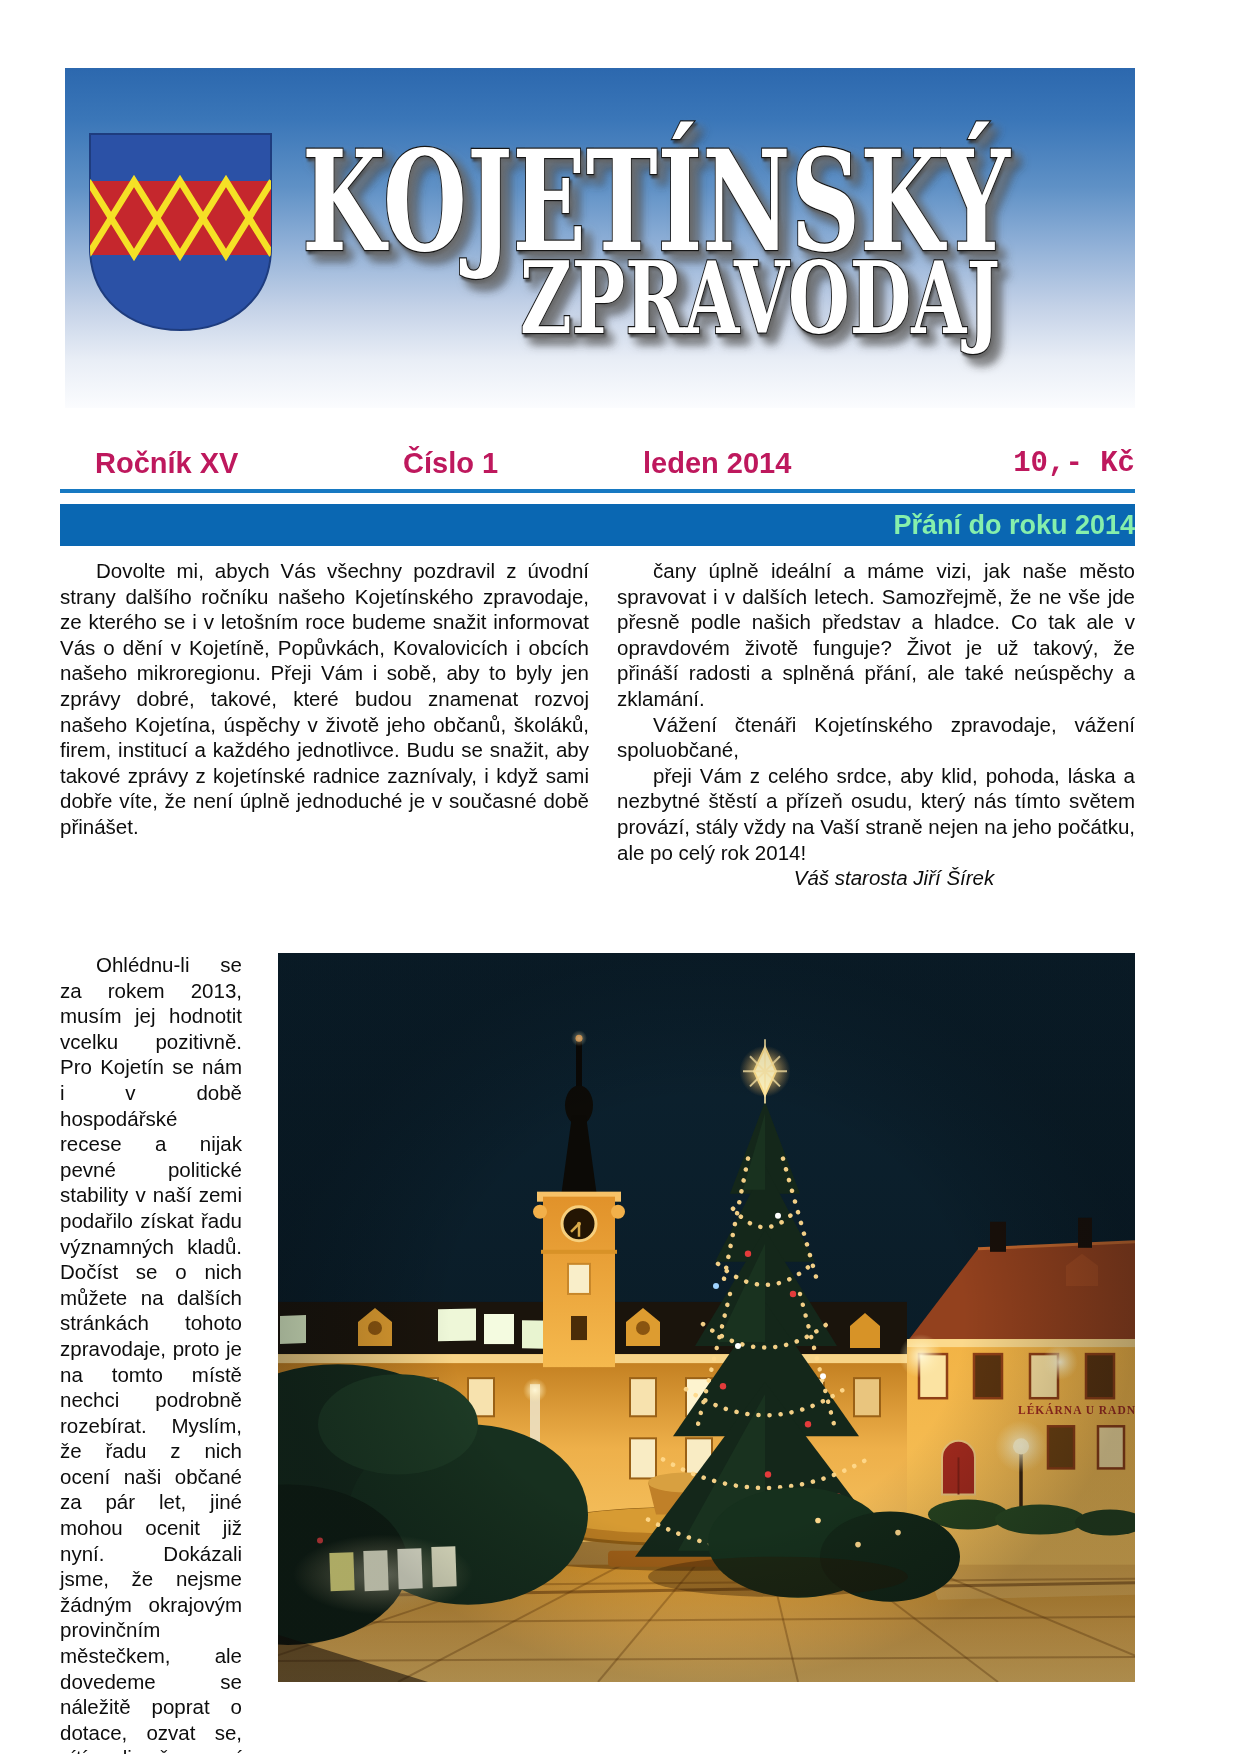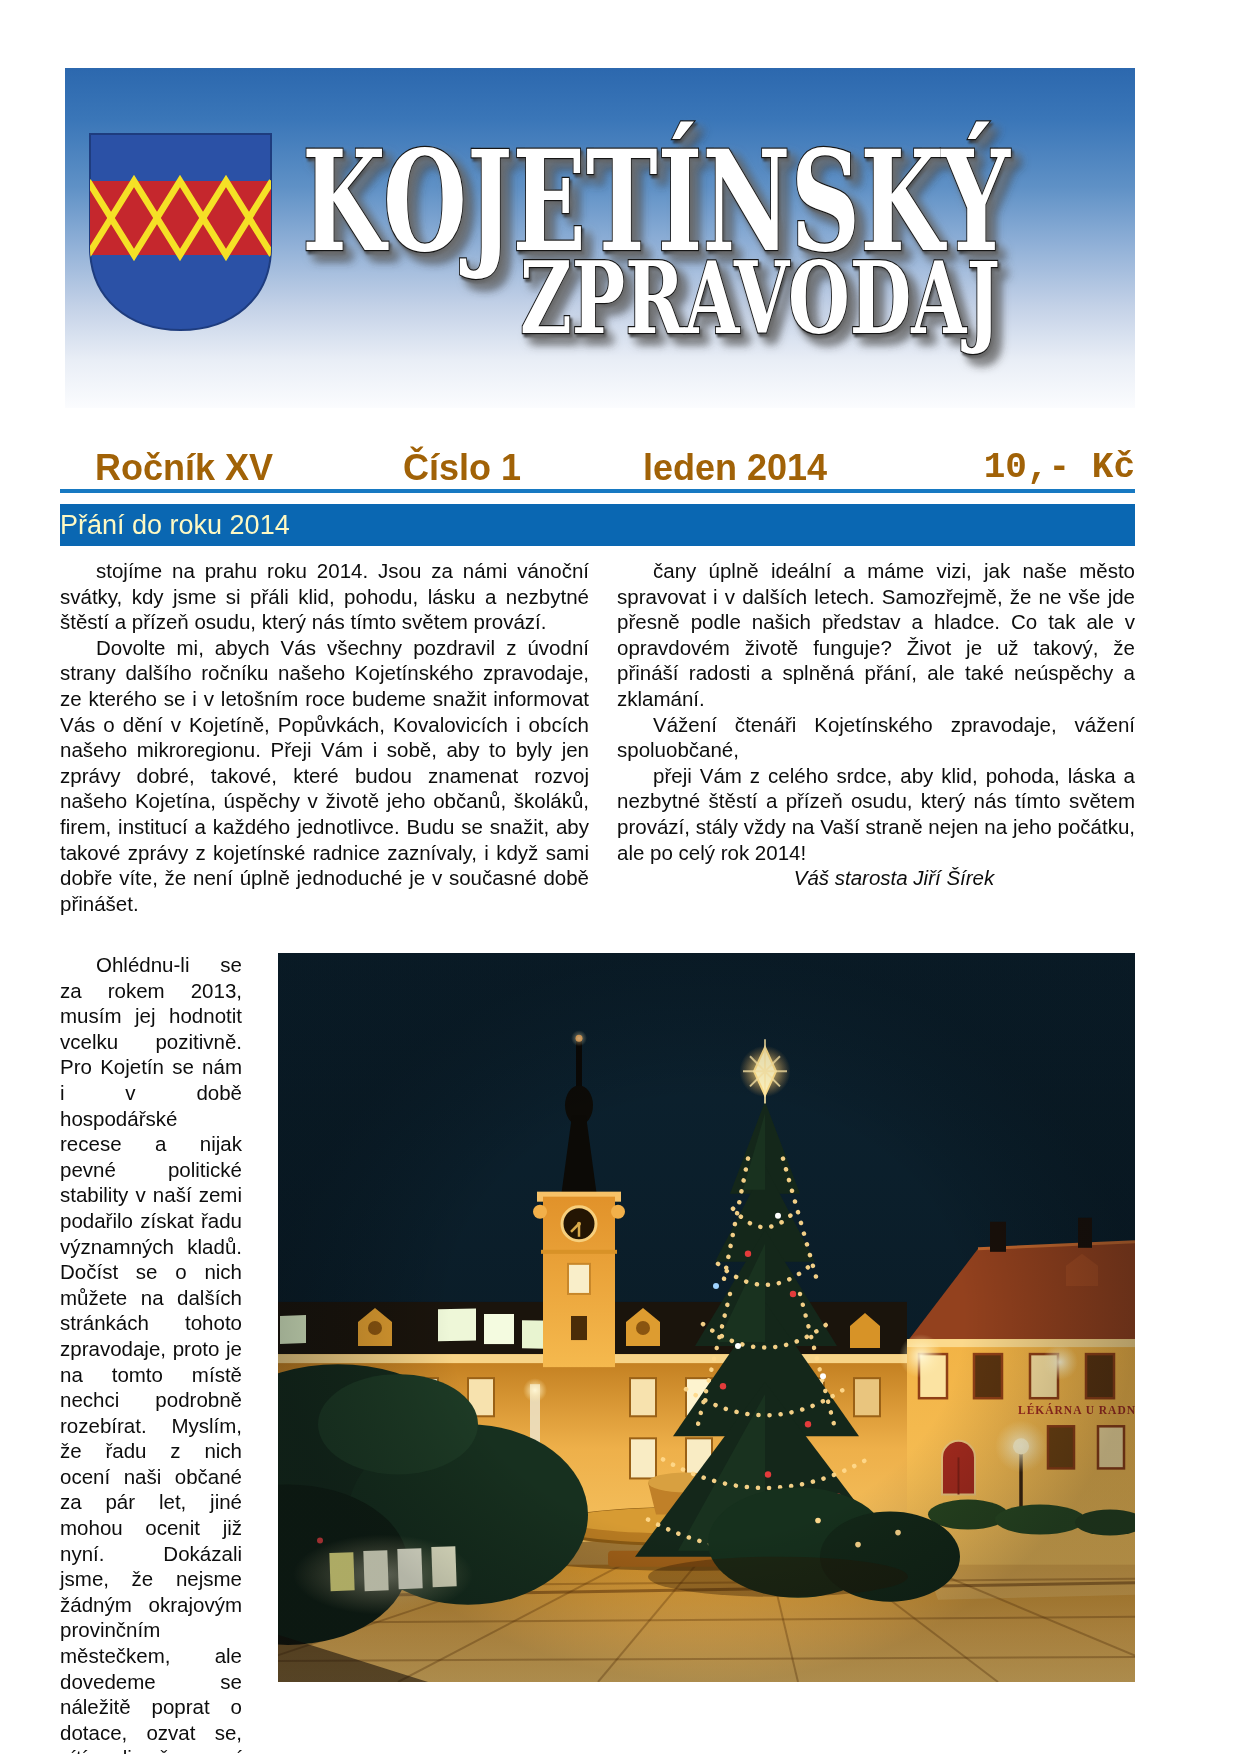--- a/index.html
+++ b/index.html
@@ -9,28 +9,28 @@
   
   .masthead{position:absolute;left:65px;top:68px;width:1070px;height:340px;
     background:linear-gradient(180deg,#2c68ae 0%,#3a76b8 15%,#5f91c6 35%,#90b0d7 52%,
                #c3d1e7 70%,#e9eef6 86%,#fbfcfe 100%);}
   .coat{position:absolute;left:23px;top:64px;width:185px;height:200px;}
   .title-svg{position:absolute;left:0;top:0;width:1070px;height:340px;}
   .title-text{font-family:"DejaVu Serif",serif;font-weight:bold;fill:#ffffff;
     stroke:#161616;stroke-width:2.5px;paint-order:stroke fill;}
 
   
-  .issue-item{position:absolute;top:447px;font-size:36px;font-weight:bold;color:#a16207;white-space:nowrap;}
+  .issue-item{position:absolute;top:447px;font-size:29px;font-weight:bold;color:#be185d;white-space:nowrap;}
   .issue-vol{left:95px;} .issue-num{left:403px;} .issue-date{left:643px;} .issue-price{right:105px;font-family:Liberation Mono, monospace;}
 
   .rule{position:absolute;left:60px;top:489px;width:1075px;height:4px;background:#1779c2;}
 
   .section-bar{position:absolute;left:60px;top:504px;width:1075px;height:42px;background:#0a67b2;}
-  .section-bar span{display:block;color:#fef9c3;font-size:27px;font-weight:normal;
-    text-align:left;line-height:42px;}
+  .section-bar span{display:block;color:#86efac;font-size:27px;font-weight:bold;
+    text-align:right;line-height:42px;}
 
   
   .col{position:absolute;font-size:20.5px;line-height:25.6px;text-align:justify;}
   .col p{margin:0;text-indent:36px;}
   .col-wide{left:60px;top:558px;width:529px;}
   .col-right{left:617px;top:558px;width:518px;}
   .col-narrow{left:60px;top:952px;width:182px;}
   .bold-par{font-weight:normal;}
   .gap{margin-top:13px;}
   .sig{text-align:center;font-style:italic;text-indent:0;margin-top:10px;font-weight:normal;}
@@ -78,21 +78,20 @@
   <div class="issue-item issue-date">leden 2014</div>
   <div class="issue-item issue-price">10,- Kč</div>
 
   <div class="rule"></div>
 
   <div class="section-bar">
     <span>Přání do roku 2014</span>
   </div>
 
   <section class="col col-wide">
-    <p>stojíme na prahu roku 2014. Jsou za námi vánoční svátky, kdy jsme si přáli klid, pohodu, lásku a nezbytné štěstí a přízeň osudu, který nás tímto světem provází.</p>
     <p>Dovolte mi, abych Vás všechny pozdravil z úvodní strany dalšího ročníku našeho Kojetínského zpravodaje, ze kterého se i v letošním roce budeme snažit informovat Vás o dění v Kojetíně, Popůvkách, Kovalovicích i obcích našeho mikroregionu. Přeji Vám i sobě, aby to byly jen zprávy dobré, takové, které budou znamenat rozvoj našeho Kojetína, úspěchy v životě jeho občanů, školáků, firem, institucí a každého jednotlivce. Budu se snažit, aby takové zprávy z kojetínské radnice zaznívaly, i když sami dobře víte, že není úplně jednoduché je v současné době přinášet.</p>
   </section>
 
   <section class="col col-narrow">
     <p>Ohlédnu-li se za rokem 2013, musím jej hodnotit vcelku pozitivně. Pro Kojetín se nám i v době hospodářské recese a nijak pevné politické stability v naší zemi podařilo získat řadu významných kladů. Dočíst se o nich můžete na dalších stránkách tohoto zpravodaje, proto je na tomto místě nechci podrobně rozebírat. Myslím, že řadu z nich ocení naši občané za pár let, jiné mohou ocenit již nyní. Dokázali jsme, že nejsme žádným okrajovým provinčním městečkem, ale dovedeme se náležitě poprat o dotace, ozvat se, cítíme-li, že není vše pro naše ob-</p>
   </section>
 
   <section class="col col-right">
     <p>čany úplně ideální a máme vizi, jak naše město spravovat i v dalších letech. Samozřejmě, že ne vše jde přesně podle našich představ a hladce. Co tak ale v opravdovém životě funguje? Život je už takový, že přináší radosti a splněná přání, ale také neúspěchy a zklamání.</p>
     <p class="bold-par gap">Vážení čtenáři Kojetínského zpravodaje, vážení spoluobčané,</p>

